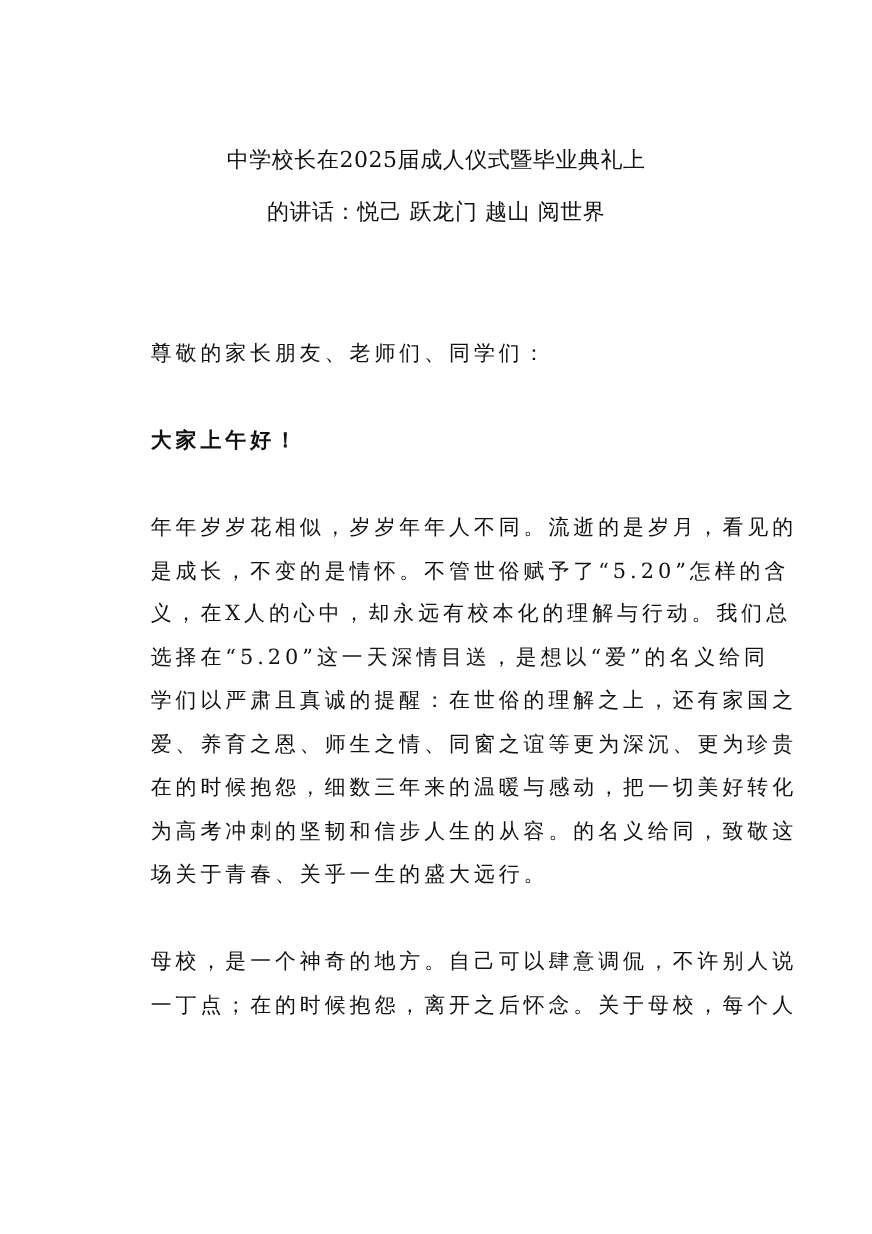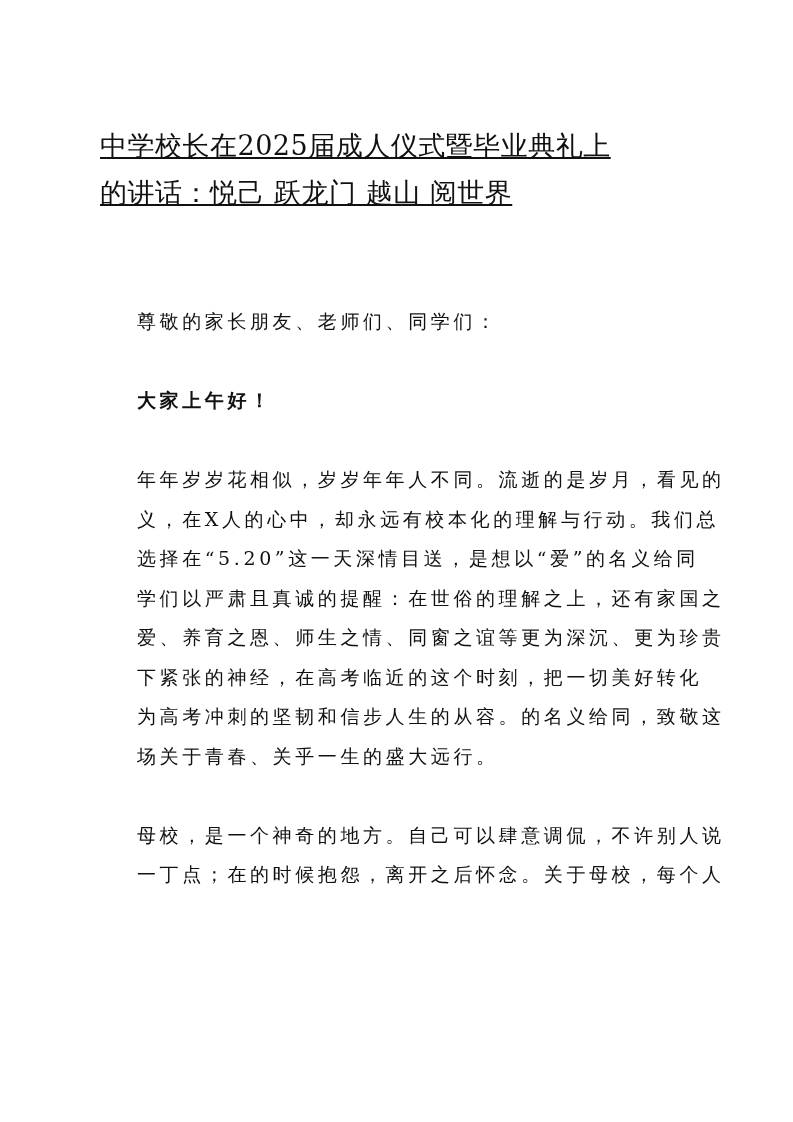--- a/index.html
+++ b/index.html
@@ -19,27 +19,26 @@
     position: absolute;
     left: 0; top: 0;
     width: 793px;
     height: 1122px;
   }
   .title {
     position: absolute;
     left: 100px;
     width: 593px;
     top: 122px;
-    text-align: left;
-    font-size: 27px;
+    text-align: center;
+    font-size: 20px;
     line-height: 47px;
     letter-spacing: 0.5px;
     font-weight: normal;
     margin: 0;
-    text-decoration: underline;
   }
   .title .tline { display: block; white-space: nowrap; }
   .body-text {
     position: absolute;
     left: 121px;
     width: 556px;
     top: 286px;
   }
   .para {
     margin: 16px;
@@ -66,25 +65,26 @@
     <p class="para greeting">
       <span class="pline">尊敬的家长朋友、老师们、同学们：</span>
     </p>
 
     <p class="para hello">
       <span class="pline">大家上午好！</span>
     </p>
 
     <p class="para p1">
       <span class="pline">年年岁岁花相似，岁岁年年人不同。流逝的是岁月，看见的</span>
+      <span class="pline">是成长，不变的是情怀。不管世俗赋予了“5.20”怎样的含</span>
       <span class="pline">义，在X人的心中，却永远有校本化的理解与行动。我们总</span>
       <span class="pline">选择在“5.20”这一天深情目送，是想以“爱”的名义给同</span>
       <span class="pline">学们以严肃且真诚的提醒：在世俗的理解之上，还有家国之</span>
       <span class="pline">爱、养育之恩、师生之情、同窗之谊等更为深沉、更为珍贵</span>
-      <span class="pline">下紧张的神经，在高考临近的这个时刻，把一切美好转化</span>
+      <span class="pline">在的时候抱怨，细数三年来的温暖与感动，把一切美好转化</span>
       <span class="pline">为高考冲刺的坚韧和信步人生的从容。的名义给同，致敬这</span>
       <span class="pline">场关于青春、关乎一生的盛大远行。</span>
     </p>
 
     <p class="para p2">
       <span class="pline">母校，是一个神奇的地方。自己可以肆意调侃，不许别人说</span>
       <span class="pline">一丁点；在的时候抱怨，离开之后怀念。关于母校，每个人</span>
     </p>
   </div>
 

